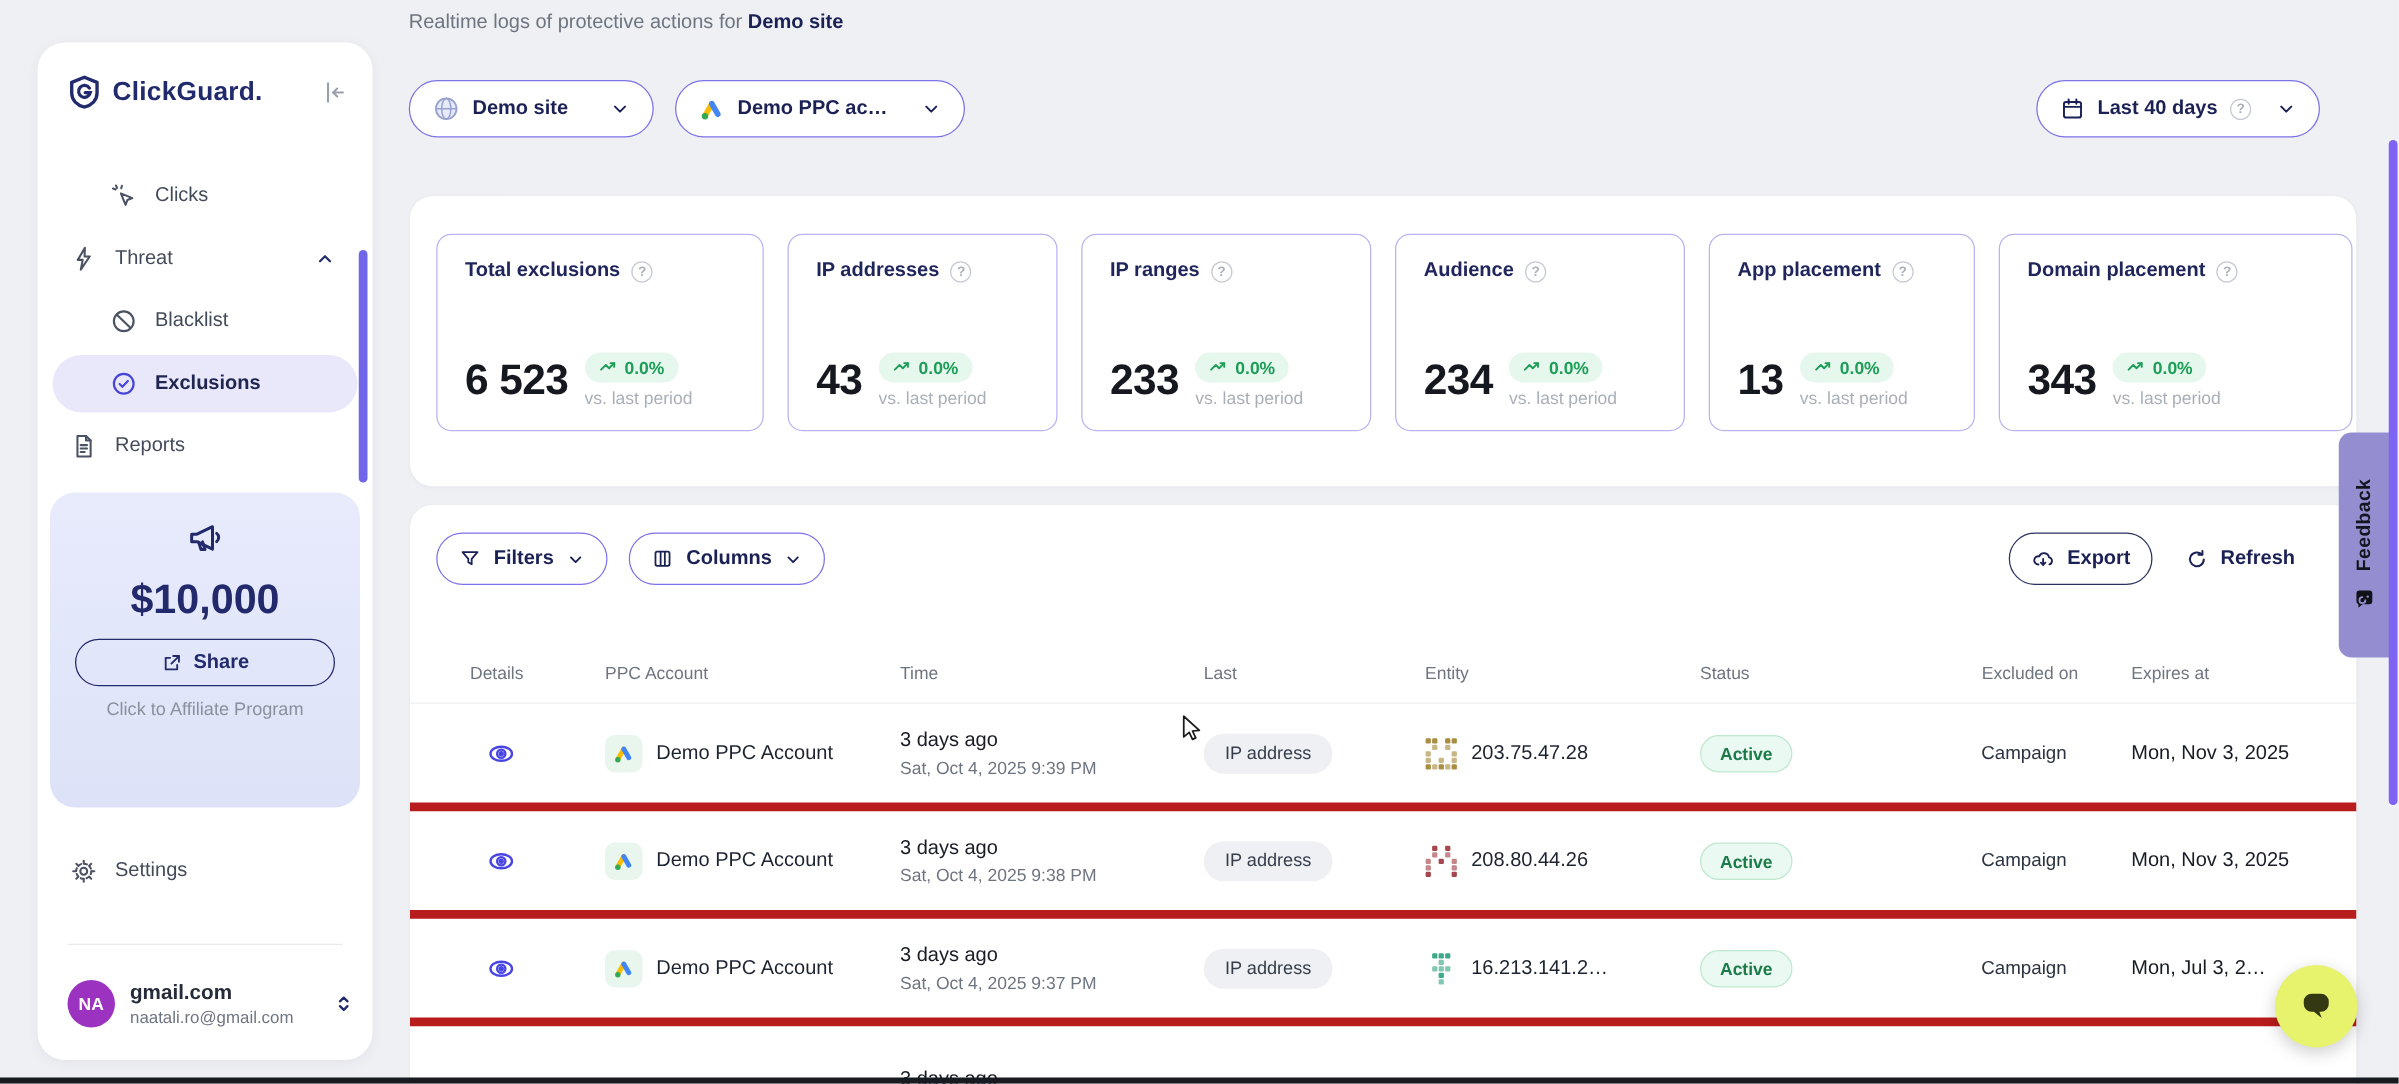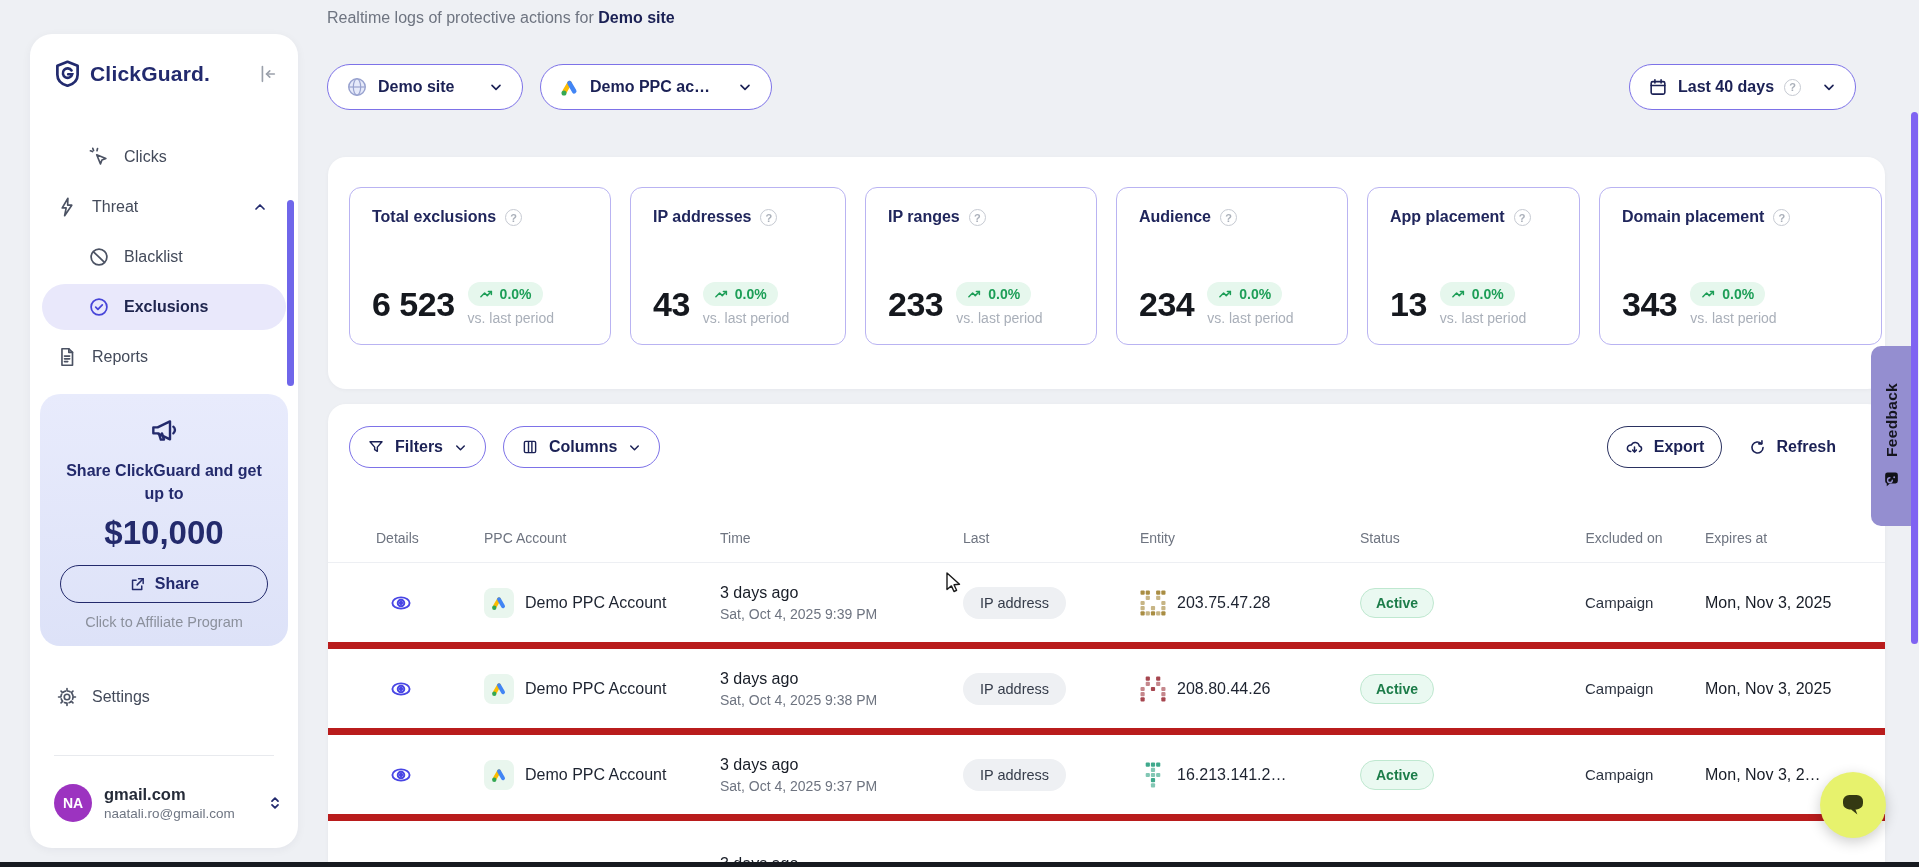--- a/index.html
+++ b/index.html
@@ -168,21 +168,20 @@
   <div class="side-thumb"></div>
 
   <div class="promo">
     <span style="display:inline-block">
       <svg width="32" height="32" viewBox="0 0 24 24" fill="none" stroke="#232a6c" stroke-width="1.8" stroke-linejoin="round" stroke-linecap="round">
           <path d="M4 10 v4.5 h3.2 L16.5 19 V5.5 L7.2 10 Z"></path>
           <path d="M8.2 14.8 l1.4 4.4 h2.4 l-1.5-4.6"></path>
           <path d="M19 9.5 a3.2 3.2 0 0 1 0 5"></path>
         </svg>
     </span>
-    <p class="promo-line1">Share ClickGuard and get up to</p>
     <div class="promo-amount">$10,000</div>
     <button class="promo-btn">
       <span>
         <svg width="17" height="17" viewBox="0 0 24 24" fill="none" stroke="#232a6c" stroke-width="2.1" stroke-linecap="round" stroke-linejoin="round">
             <path d="M10 6 H5 v13 h13 v-5"></path>
             <path d="M13.5 4 H20 v6.5"></path>
             <path d="M20 4 L11.5 12.5"></path>
           </svg>
       </span>
       <span>Share</span>
@@ -611,21 +610,21 @@
             <rect x="10.9" y="16.1" width="4.2" height="4.2" rx="1" fill="#3fa98c" opacity="1"></rect>
             <rect x="10.9" y="21.3" width="4.2" height="4.2" rx="1" fill="#3fa98c" opacity="0.65"></rect>
           </svg>
         </span>
         <span>16.213.141.2…</span>
       </div>
     <div class="td">
         <span class="status-badge">Active</span>
       </div>
     <div class="td td-exc">Campaign</div>
-    <div class="td td-exp">Mon, Nov 3, 2…</div>
+    <div class="td td-exp">Mon, Jul 3, 2…</div>
   </div>
 
   <div class="trow grid-cols" style="border-bottom:none">
     <div class="td"></div>
     <div class="td"></div>
     <div class="td td-time">
         <div class="t1">3 days ago</div>
       </div>
     <div class="td"></div>
       <div class="td"></div>

